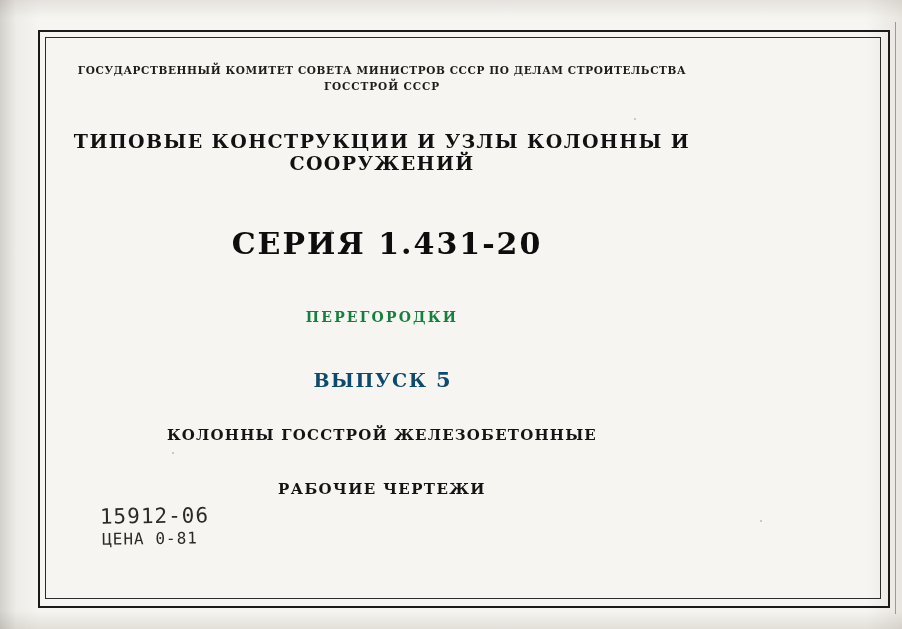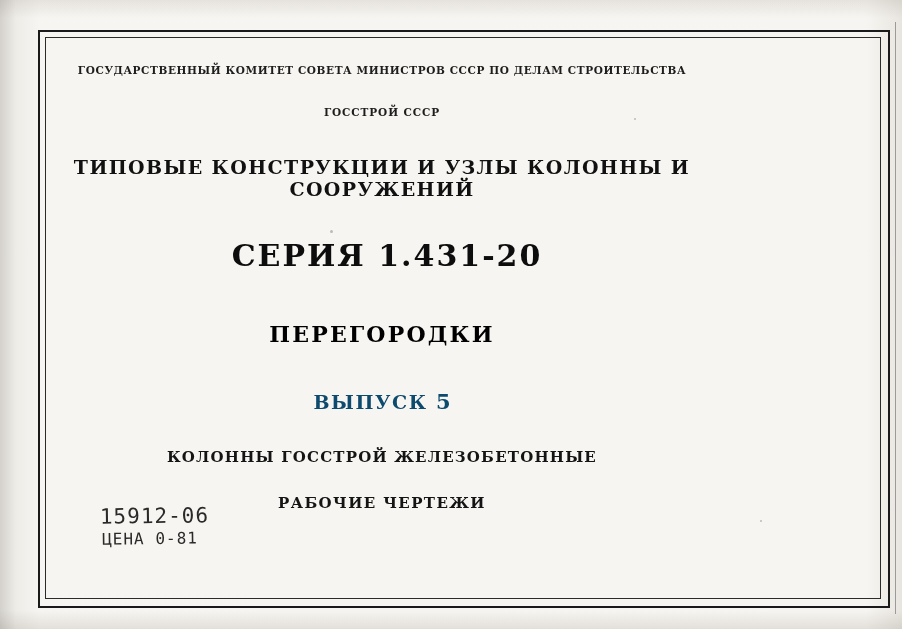--- a/index.html
+++ b/index.html
@@ -73,45 +73,45 @@
     font-family: "DejaVu Serif", serif;
     font-size: 10.5px;
     letter-spacing: 0.6px;
     margin-top: 27px;
     color: #1d1d1d;
     font-weight: 700;
   }
   .org-sub {
     font-size: 10.5px;
     letter-spacing: 0.9px;
-    margin-top: 30px;
+    margin-top: 4px;
     font-weight: 700;
     color: #1d1d1d;
   }
   .doc-kind {
     font-size: 19px;
     letter-spacing: 1.4px;
     font-weight: 700;
     margin-top: 38px;
     color: #111;
   }
   .series {
     font-size: 30px;
     letter-spacing: 2px;
     font-weight: 700;
-    margin-top: 38px;
+    margin-top: 52px;
     color: #0d0d0d;
     padding-left: 10px;
   }
   .title-1 {
-    font-size: 22px;
+    font-size: 14px;
     letter-spacing: 2.2px;
     font-weight: 700;
     margin-top: 48px;
-    color: #000000;
+    color: #15803d;
   }
   .title-2 {
     font-size: 22px;
     letter-spacing: 1.6px;
     font-weight: 700;
     margin-top: 26px;
     color: #111;
   }
   .issue {
     font-size: 19px;
@@ -128,21 +128,21 @@
     font-size: 15px;
     letter-spacing: 1.2px;
     font-weight: 700;
     margin-top: 34px;
     color: #141414;
   }
   .doctype {
     font-size: 15px;
     letter-spacing: 1.4px;
     font-weight: 700;
-    margin-top: 28px;
+    margin-top: 36px;
     color: #141414;
   }
 
   
   .stamp {
     position: absolute;
     left: 100px;
     top: 505px;
     text-align: left;
     font-family: "DejaVu Sans Mono", monospace;

